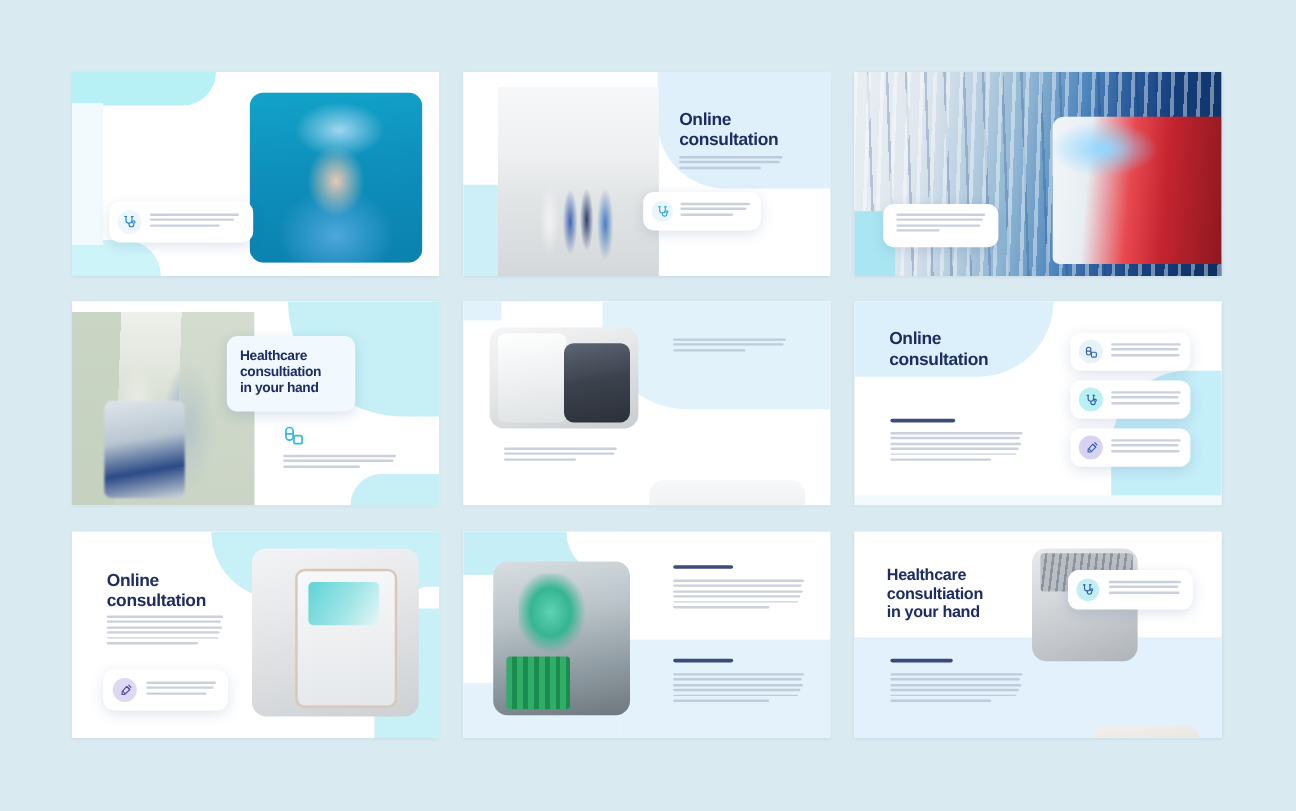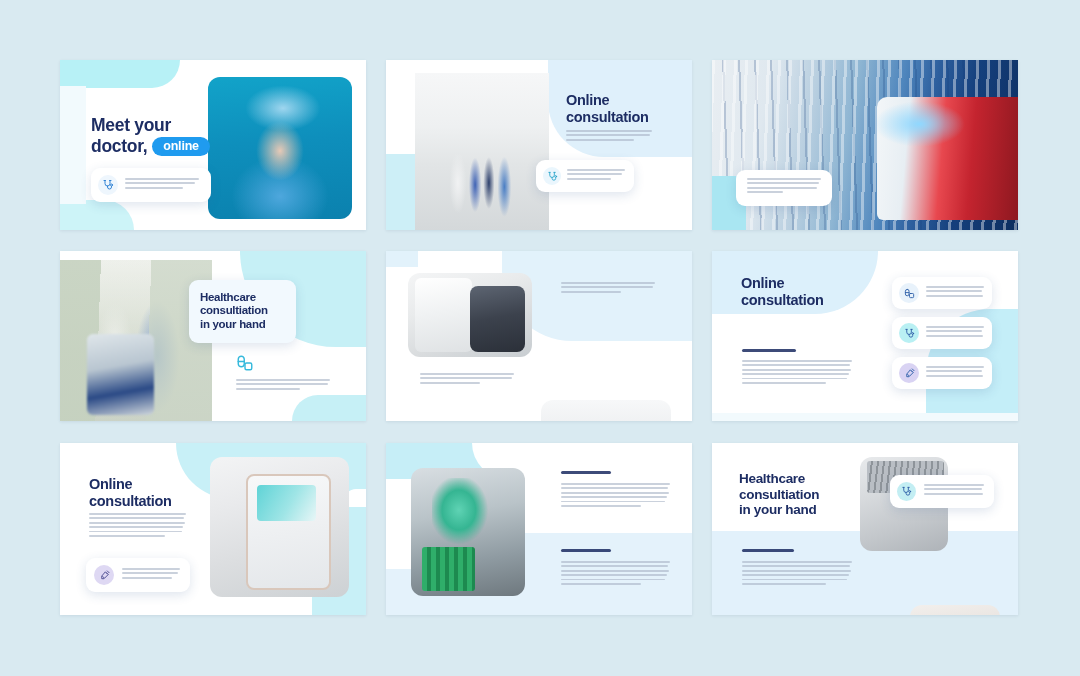--- a/index.html
+++ b/index.html
@@ -194,27 +194,20 @@
 
 <div class="deck">
 
   <div class="slide s1">
     <div class="blob" style="left:0;top:0;width:120px;height:28px;background:#b7f1f6;border-bottom-right-radius:62px;"></div>
     <div class="blob" style="left:0;bottom:0;width:74px;height:30px;background:#cdf4f8;border-top-right-radius:40px;"></div>
     <div class="blob" style="left:0;top:26px;width:26px;height:118px;background:#f2fafd;"></div>
 
     <div class="photo ph-doctor" style="left:148px;top:17px;width:144px;height:142px;"></div>
 
-    <div style="position:absolute;left:31px;top:55px;width:118px;">
-      <div class="h-title" style="font-size:17.5px;">Meet your</div>
-      <div style="display:flex;align-items:center;gap:5px;margin-top:1px;">
-        <span class="h-title" style="font-size:17.5px;">doctor,</span>
-        <span class="pill" style="font-size:12.5px;">online</span>
-      </div>
-    </div>
 
     <div class="card" style="left:31px;top:108px;width:120px;height:34px;">
       <div class="iconcirc" style="left:7px;top:7px;width:20px;height:20px;background:#eef6fd;">
         <svg width="12" height="12" viewBox="0 0 24 24" fill="none" stroke="#2b7fd4" stroke-width="1.9" stroke-linecap="round" stroke-linejoin="round">
           <path d="M6 3v6a5 5 0 0 0 10 0V3"></path>
             <path d="M4 3h3"></path>
             <path d="M15 3h3"></path>
           <path d="M11 14v2a4 4 0 0 0 8 0v-1"></path>
             <circle cx="19" cy="12" r="2"></circle>
         </svg>

